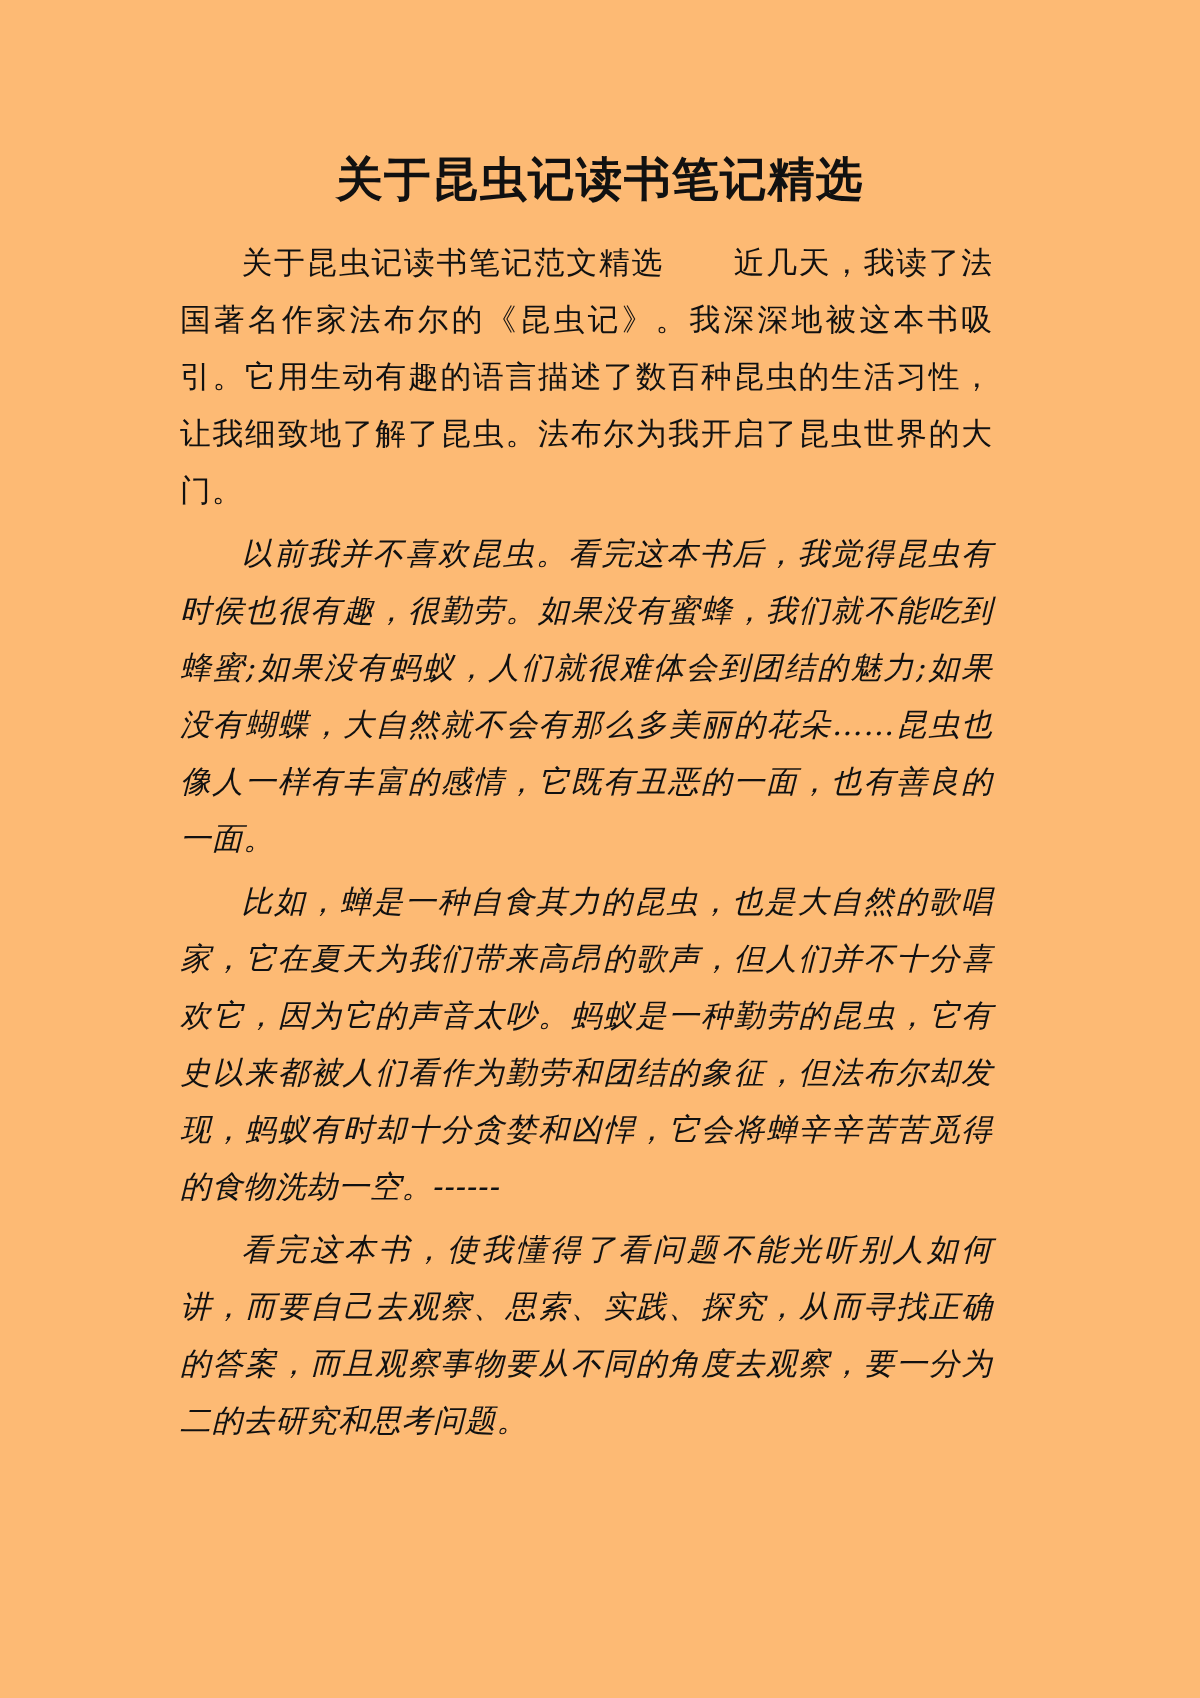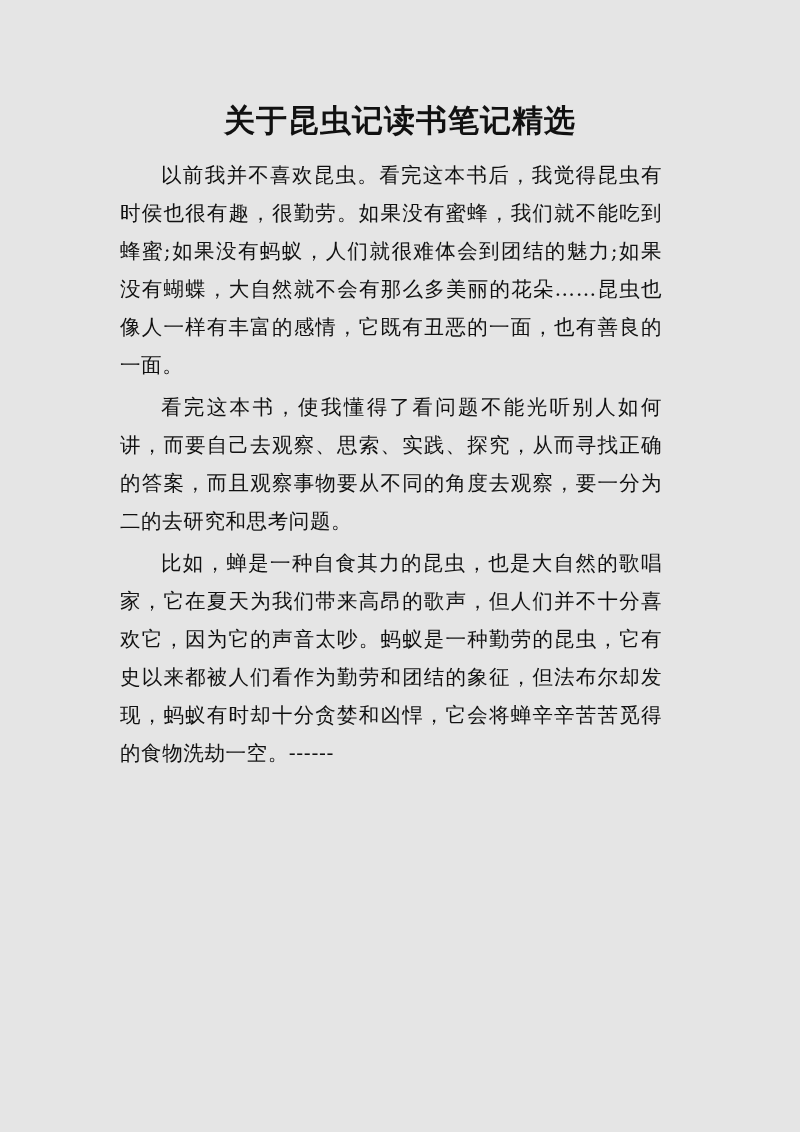--- a/index.html
+++ b/index.html
@@ -14,21 +14,21 @@
       overflow: hidden;
       font-family: "DejaVu Serif", "Liberation Serif", serif;
       color: #111111;
     }
     .page {
       position: absolute;
       left: 0;
       top: 0;
       width: 800px;
       height: 1132px;
-      background: #e5e5e5;
+      background: #fdba74;
     }
     .title {
       position: absolute;
       left: 0;
       top: 98px;
       width: 800px;
       text-align: center;
       font-family: "DejaVu Sans", "Liberation Sans", sans-serif;
       font-size: 31px;
       font-weight: bold;
@@ -47,30 +47,32 @@
       font-size: 20.5px;
       line-height: 38px;
       text-indent: 2em;
       text-align: justify;
       text-align-last: left;
       letter-spacing: 0.6px;
       word-break: break-all;
     }
     .para + .para {
       margin-top: 4px;
+      font-style: italic;
     }
     .gap {
       display: inline-block;
       width: 46px;
     }
   </style>
 </head>
 <body>
 
 <div class="page">
   <h1 class="title">关于昆虫记读书笔记精选</h1>
 
   <div class="body">
+    <p class="para"><span>关于昆虫记读书笔记范文精选</span><span class="gap"></span><span>近几天，我读了法国著名作家法布尔的《昆虫记》。我深深地被这本书吸引。它用生动有趣的语言描述了数百种昆虫的生活习性，让我细致地了解了昆虫。法布尔为我开启了昆虫世界的大门。</span></p>
     <p class="para">以前我并不喜欢昆虫。看完这本书后，我觉得昆虫有时侯也很有趣，很勤劳。如果没有蜜蜂，我们就不能吃到蜂蜜;如果没有蚂蚁，人们就很难体会到团结的魅力;如果没有蝴蝶，大自然就不会有那么多美丽的花朵……昆虫也像人一样有丰富的感情，它既有丑恶的一面，也有善良的一面。</p>
+    <p class="para">比如，蝉是一种自食其力的昆虫，也是大自然的歌唱家，它在夏天为我们带来高昂的歌声，但人们并不十分喜欢它，因为它的声音太吵。蚂蚁是一种勤劳的昆虫，它有史以来都被人们看作为勤劳和团结的象征，但法布尔却发现，蚂蚁有时却十分贪婪和凶悍，它会将蝉辛辛苦苦觅得的食物洗劫一空。------</p>
     <p class="para">看完这本书，使我懂得了看问题不能光听别人如何讲，而要自己去观察、思索、实践、探究，从而寻找正确的答案，而且观察事物要从不同的角度去观察，要一分为二的去研究和思考问题。</p>
-    <p class="para">比如，蝉是一种自食其力的昆虫，也是大自然的歌唱家，它在夏天为我们带来高昂的歌声，但人们并不十分喜欢它，因为它的声音太吵。蚂蚁是一种勤劳的昆虫，它有史以来都被人们看作为勤劳和团结的象征，但法布尔却发现，蚂蚁有时却十分贪婪和凶悍，它会将蝉辛辛苦苦觅得的食物洗劫一空。------</p>
   </div>
 </div>
 
 </body></html>

